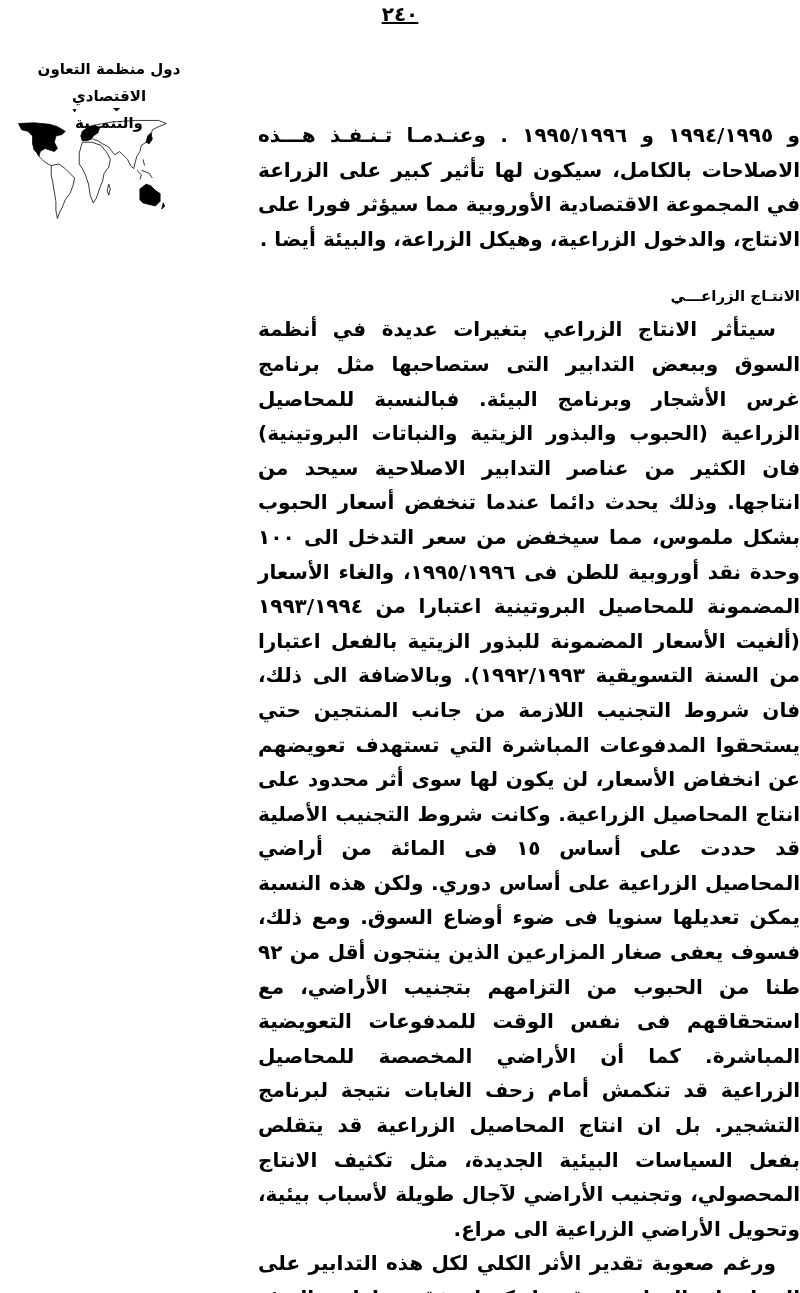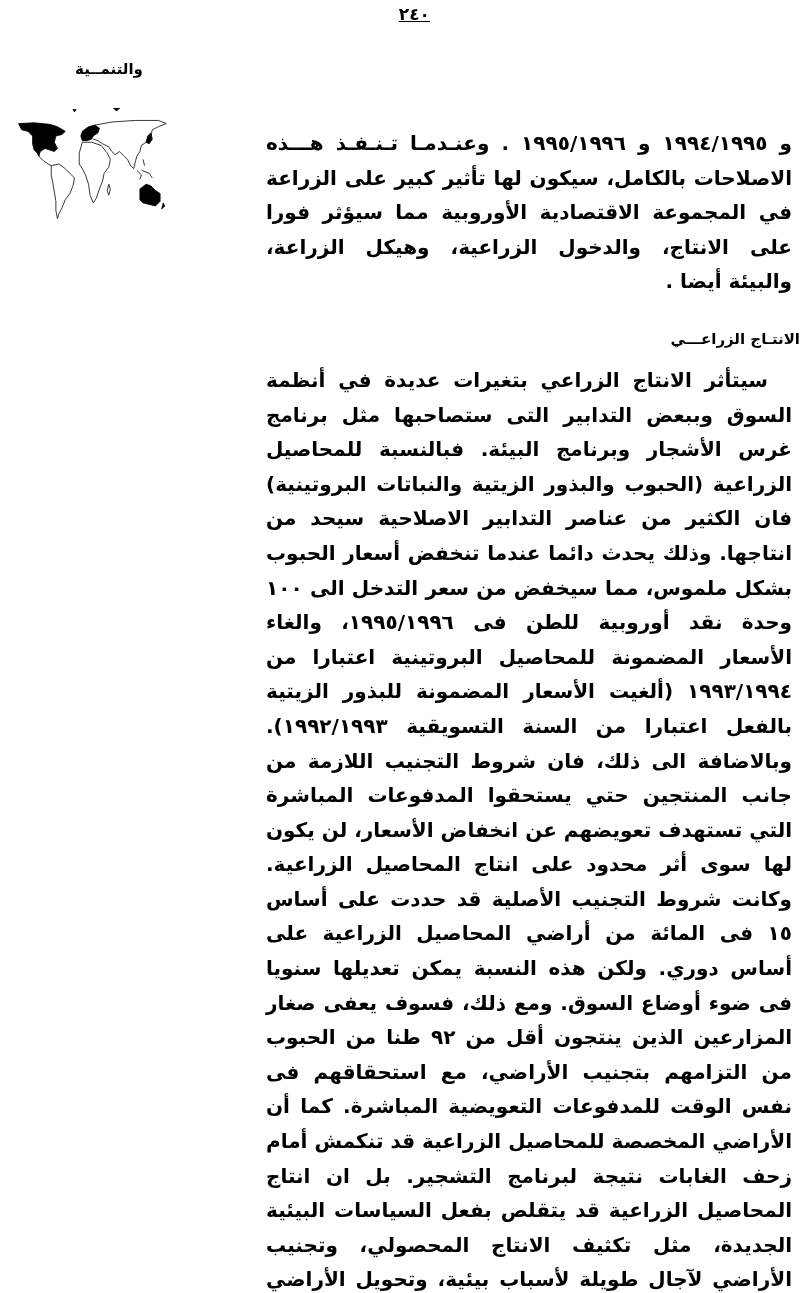--- a/index.html
+++ b/index.html
@@ -13,21 +13,22 @@
       position: relative;
       overflow: hidden;
       font-family: "DejaVu Sans", sans-serif;
       color: #000000;
     }
     .page-number {
       position: absolute;
       top: 0px;
       left: 370px;
       width: 60px;
-      font-size: 17px;
+      text-align: center;
+      font-size: 20px;
       font-weight: bold;
       line-height: 28px;
       direction: rtl;
       text-decoration: underline;
     }
     .sidebar-caption {
       position: absolute;
       top: 56px;
       left: 0px;
       width: 218px;
@@ -51,37 +52,38 @@
       left: 258px;
       width: 542px;
       direction: rtl;
       text-align: justify;
       text-align-last: right;
       font-size: 20px;
       font-weight: bold;
       line-height: 34.6px;
     }
     .para {
-      margin: 8px;
+      margin: 0;
     }
     .para.indent { text-indent: 24px; }
     .section-heading {
       margin: 24px 0 0 0;
       font-size: 15px;
       font-weight: bold;
       line-height: 32px;
       text-align: right;
     }
   </style>
 </head>
 <body>
 
 <div class="page-number">٢٤٠</div>
 
 <div class="sidebar-caption">
+  <div>دول منظمة التعاون الاقتصادي</div>
   <div>والتنمــية</div>
 </div>
 
 <div class="world-map">
   <svg viewBox="0 0 250 180" xmlns="http://www.w3.org/2000/svg">
 
     <path fill="#000" stroke="#000" stroke-width="1" d="M10,20 L30,19 L50,21 L60,24 L70,30 L66,34 L58,36 L56,44 L60,52 L56,56 L50,54 L44,52 L38,56 L36,62 L34,58 L30,54 L28,46 L28,36 L22,30 L14,28 Z"></path>
 
     <path fill="none" stroke="#000" stroke-width="1" d="M34,58 L38,64 L42,68 L48,72 L52,74"></path>
 

